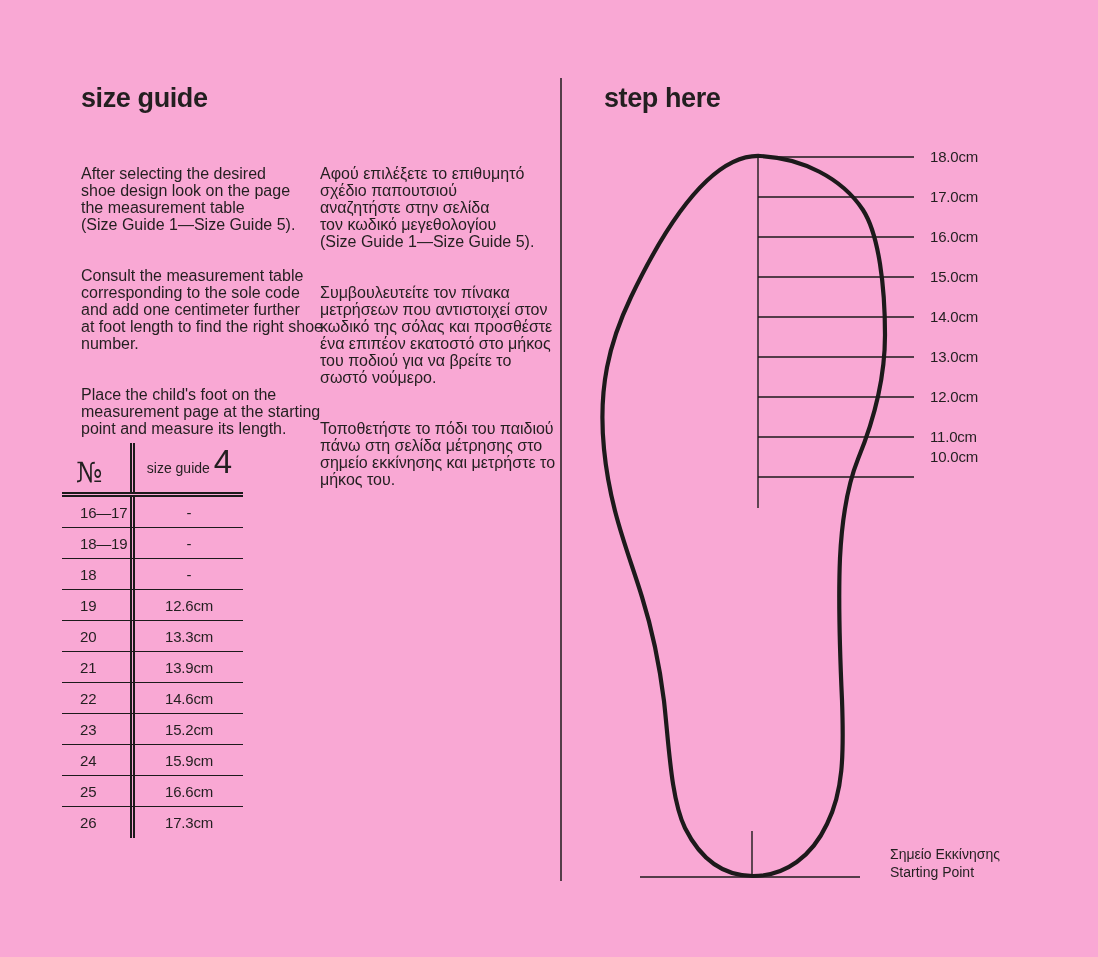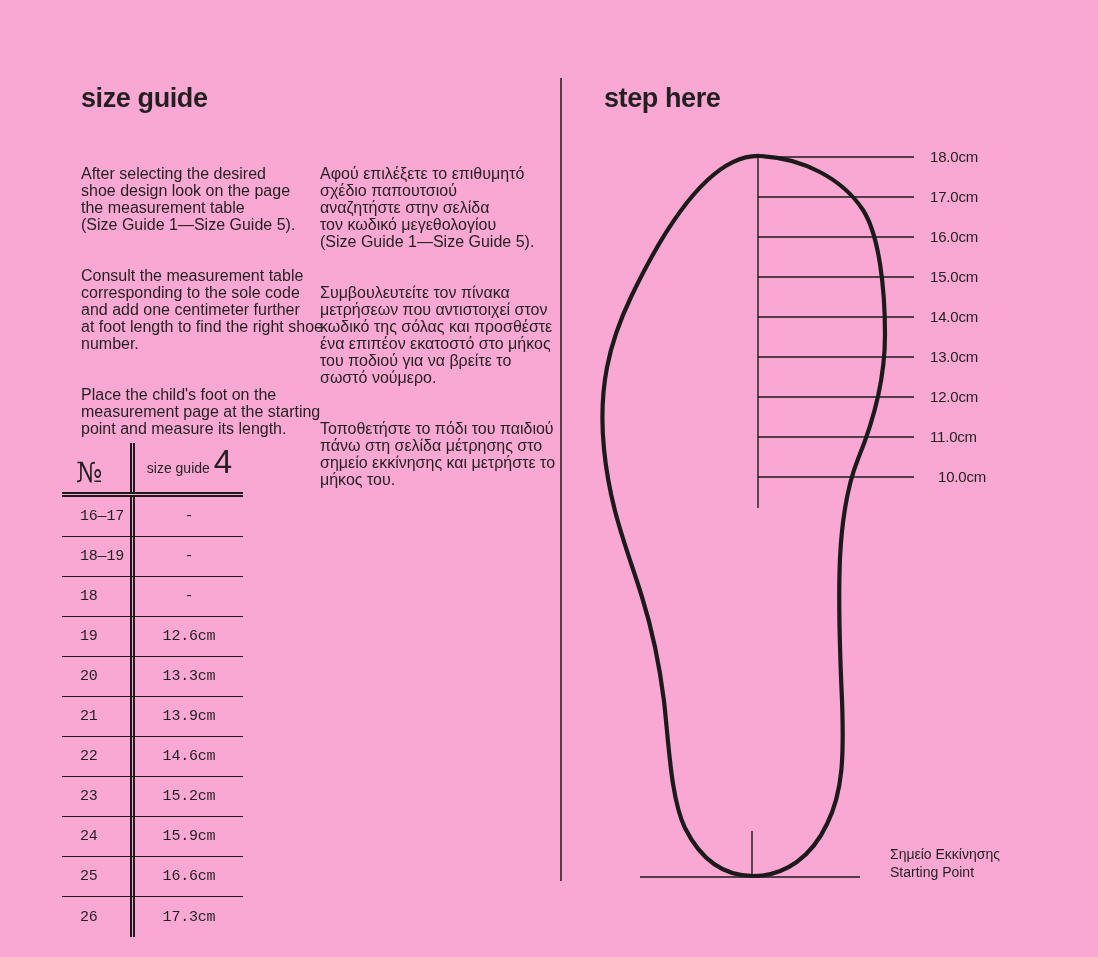--- a/index.html
+++ b/index.html
@@ -71,23 +71,22 @@
     align-items: baseline;
     justify-content: center;
     padding-bottom: 8px;
     gap: 4px;
   }
   .th2 .small { font-size: 14px; }
   .th2 .big   { font-size: 33px; font-weight: 400; letter-spacing: -1px; }
   .trow {
     display: grid;
     grid-template-columns: 68px 113px;
-    height: 40px;
+    height: 31px;
     border-bottom: 1.5px solid #1d1a1b;
-    font-family: Liberation Mono, monospace;
   }
   .trow.last { border-bottom: none; }
   .tc1 {
     display: flex;
     align-items: center;
     padding-left: 18px;
     font-size: 15px;
     letter-spacing: -0.2px;
   }
   .tc2 {
@@ -256,21 +255,21 @@
 
   <div id="ruler-labels">
       <div class="cm-label" style="top: 148px;">18.0cm</div>
       <div class="cm-label" style="top: 188px;">17.0cm</div>
       <div class="cm-label" style="top: 228px;">16.0cm</div>
       <div class="cm-label" style="top: 268px;">15.0cm</div>
       <div class="cm-label" style="top: 308px;">14.0cm</div>
       <div class="cm-label" style="top: 348px;">13.0cm</div>
       <div class="cm-label" style="top: 388px;">12.0cm</div>
       <div class="cm-label" style="top: 428px;">11.0cm</div>
-      <div class="cm-label" style="top: 468px; margin-left: 8px;">10.0cm</div>
+      <div class="cm-label" style="top: 448px;">10.0cm</div>
     </div>
 
   <div class="start-label">
     <div>Σημείο Εκκίνησης</div>
     <div>Starting Point</div>
   </div>
 
 </div>
 
 </body></html>

